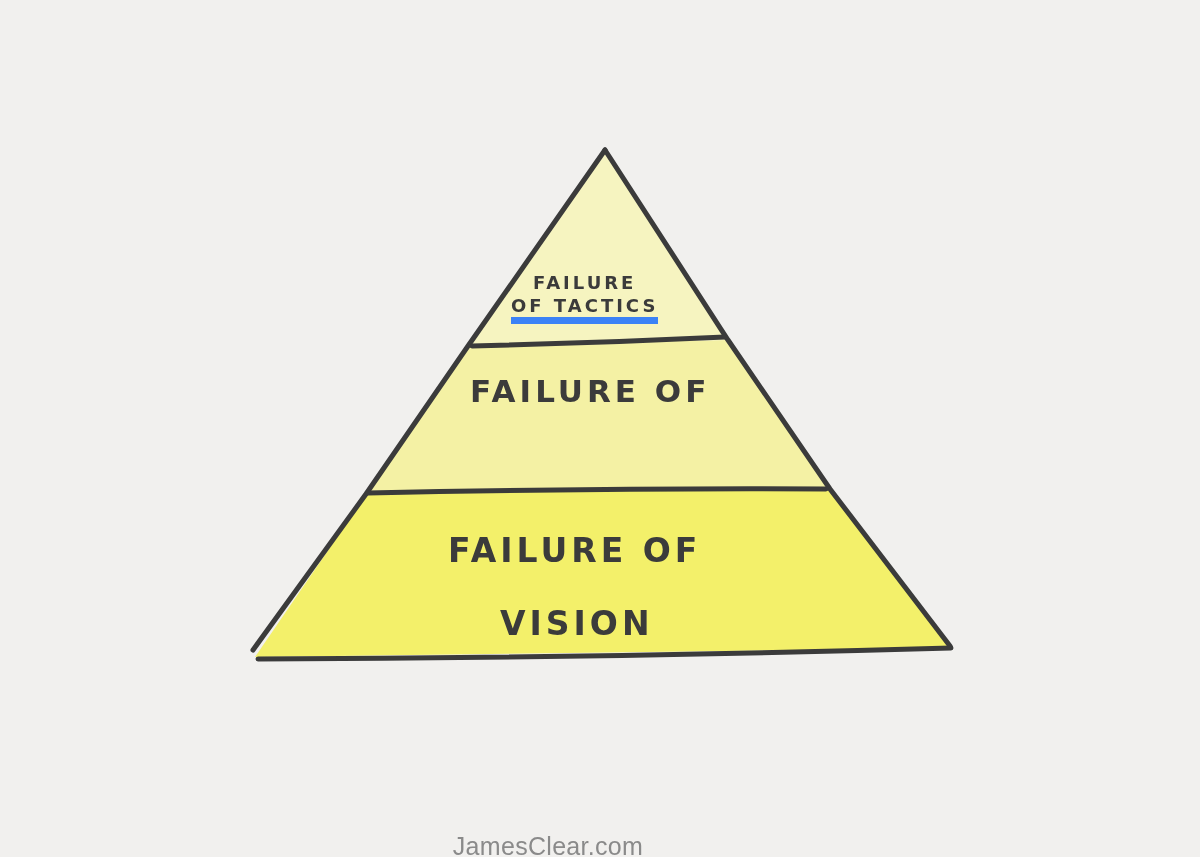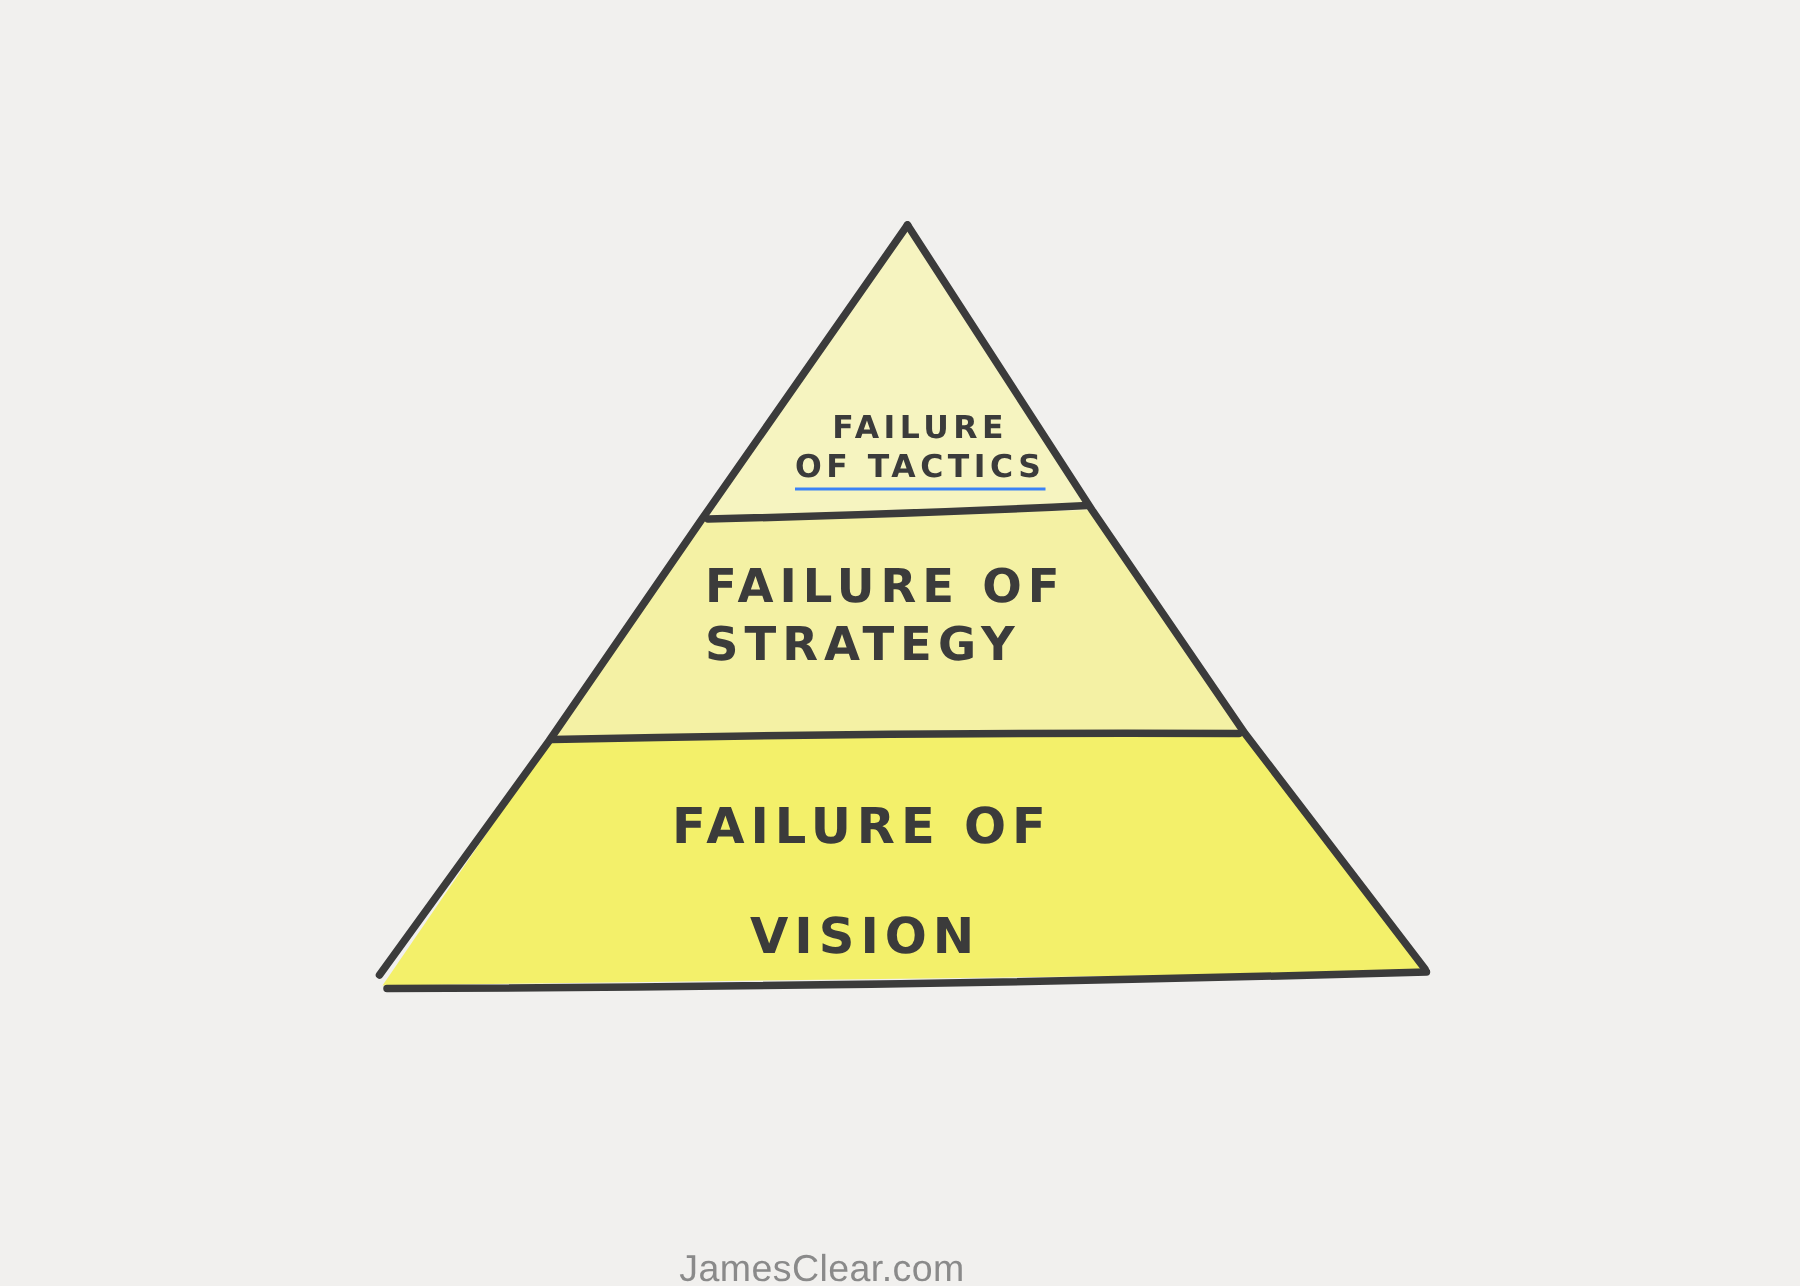--- a/index.html
+++ b/index.html
@@ -26,28 +26,28 @@
       font-family: "DejaVu Sans", sans-serif;
       font-weight: bold;
       color: #3b3b3b;
       text-transform: uppercase;
       letter-spacing: 4px;
       line-height: 1.25;
       white-space: nowrap;
     }
     .tier-label span { display: block; }
     .label-top {
-      left: 530px;
+      left: 511px;
       top: 272px;
-      font-size: 21px;
+      font-size: 18px;
       letter-spacing: 3px;
       text-align: center;
     }
     .label-top .underline {
-      border-bottom: 2px solid #3b82f6;
+      border-bottom: 7px solid #3b82f6;
     }
     .label-mid {
       left: 470px;
       top: 372px;
       font-size: 31px;
       text-align: left;
     }
     .label-bottom {
       left: 448px;
       top: 530px;
@@ -95,21 +95,20 @@
     </g>
   </svg>
 
   <div class="tier-label label-top">
     <span>Failure</span>
     <span class="underline">of Tactics</span>
   </div>
 
   <div class="tier-label label-mid">
     <span>Failure of</span>
-    <span>Strategy</span>
   </div>
 
   <div class="tier-label label-bottom">
     <span>Failure of</span>
     <span class="indent">Vision</span>
   </div>
 
   <div class="watermark">JamesClear.com</div>
 </div>
 

